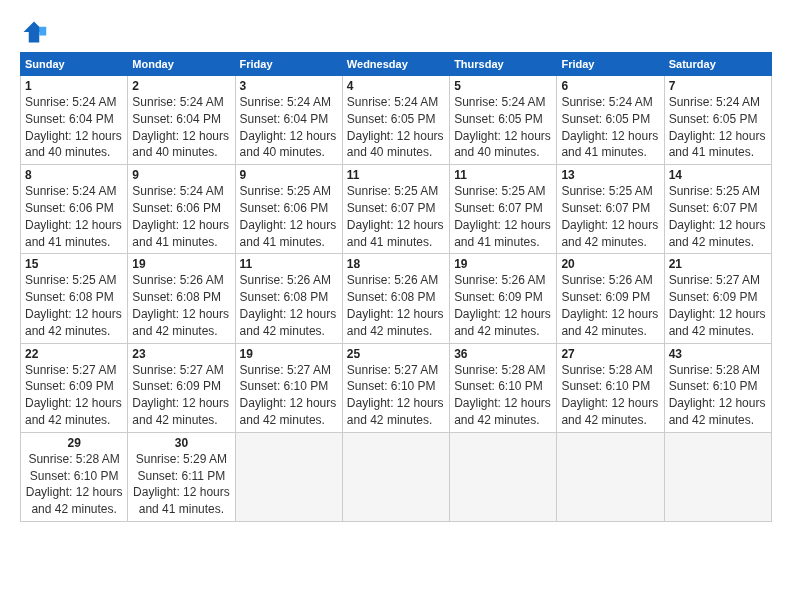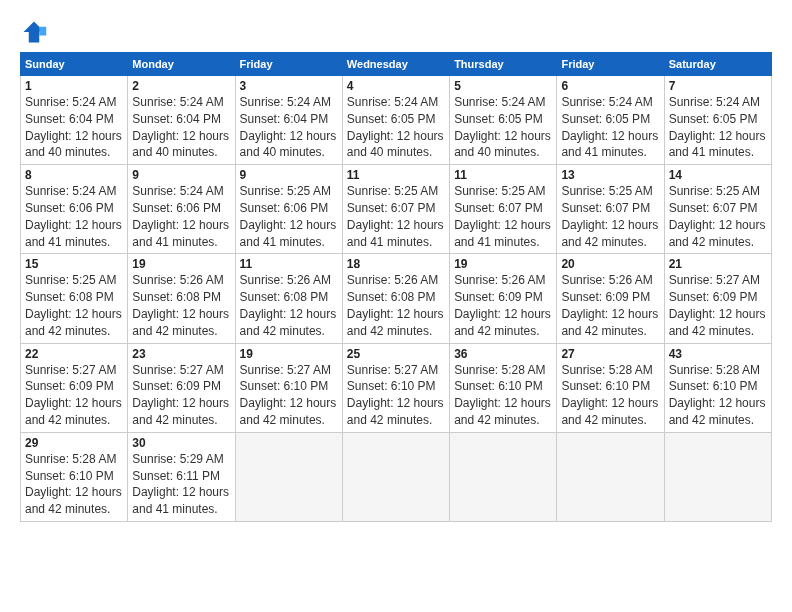--- a/index.html
+++ b/index.html
@@ -76,20 +76,21 @@
       border: 1px solid #ccc;
       vertical-align: top;
       padding: 3px 4px;
       font-size: 9.5px;
       color: #222;
       height: 78px;
       background: #fff;
     }
     .calendar-table tr:last-child td {
       height: 70px;
+      text-align: center;
     }
     .day-number {
       font-size: 12px;
       font-weight: bold;
       color: #222;
       display: block;
       margin-bottom: 1px;
     }
     .day-info {
       font-size: 12px;

